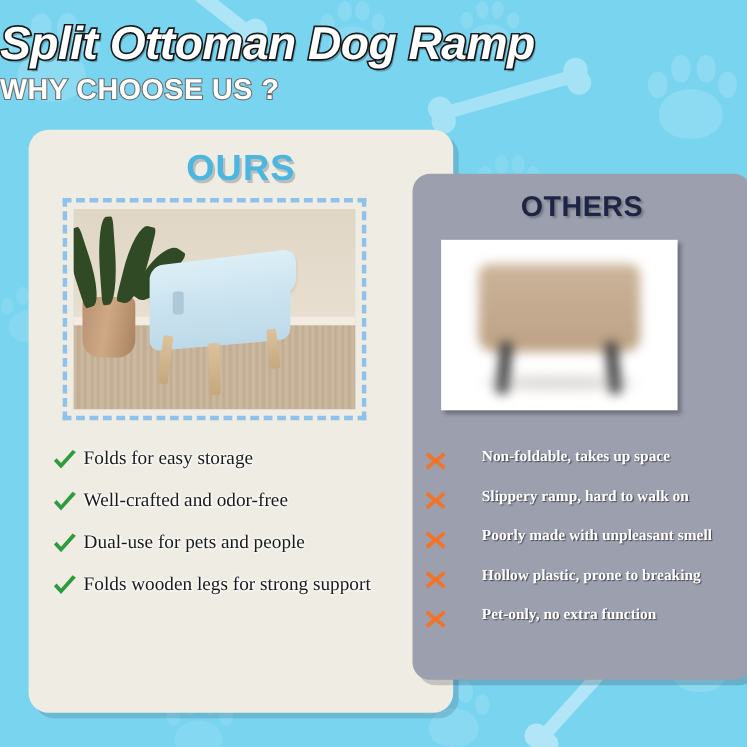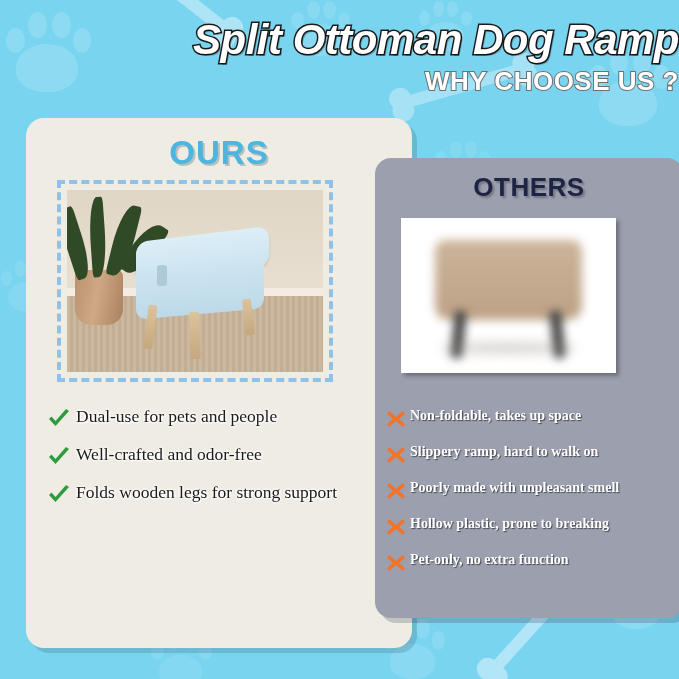--- a/index.html
+++ b/index.html
@@ -26,21 +26,21 @@
     position:absolute;background:#9fe2f6;border-radius:50%;
   }
   .bone{
     position:absolute;background:#bfeaf9;border-radius:6px;
   }
   .bone .knob{
     position:absolute;width:22px;height:22px;border-radius:50%;background:#bfeaf9;
   }
 
   
-  .header{position:absolute;left:0;top:0;width:679px;text-align:right;}
+  .header{position:absolute;left:0;top:0;width:679px;text-align:left;}
   .title{
     margin:0;padding-top:16px;
     font-size:42px;font-weight:bold;font-style:italic;
     letter-spacing:-0.5px;
     color:#ffffff;
     -webkit-text-stroke:3px #1b1b1b;
     paint-order:stroke fill;
     text-shadow:2px 2px 0 rgba(0,0,0,.25);
     white-space:nowrap;
   }
@@ -142,21 +142,21 @@
   .check{
     flex:0 0 auto;width:26px;height:22px;margin-right:4px;margin-top:2px;
   }
   .txt-ours{
     font-family:"Liberation Serif", serif;
     font-size:17.5px;color:#1a1a1a;line-height:1.18;
     text-shadow:0 0 3px #fff,0 0 3px #fff,0 0 3px #fff,1px 1px 2px #fff;
   }
 
   .list-others{position:absolute;left:10px;top:250px;width:268px;}
-  .row-others{display:flex;align-items:flex-start;margin-bottom:15px;}
+  .row-others{display:flex;align-items:flex-start;margin-bottom:15px;gap:28px;}
   .xmark{flex:0 0 auto;width:22px;height:20px;margin-right:3px;margin-top:1px;}
   .txt-others{
     font-family:"Liberation Serif", serif;
     font-size:14px;color:#ffffff;line-height:1.15;font-weight:bold;
     text-shadow:1px 1px 1px rgba(0,0,0,.55);
   }
 </style>
 </head>
 <body>
 
@@ -288,29 +288,37 @@
       </div>
     </div>
 
     <div class="list-ours">
       <div class="row-ours">
         <span class="check">
           <svg viewBox="0 0 26 22" width="26" height="22">
               <path d="M3 11 L9.5 18 L23 3 L20 1 L9.5 13 L5.5 8.5 Z" fill="#2e9b3e"></path>
             </svg>
         </span>
-        <span class="txt-ours">Dual-use for pets and people</span>
+        <span class="txt-ours">Folds for easy storage</span>
       </div>
       <div class="row-ours">
         <span class="check">
           <svg viewBox="0 0 26 22" width="26" height="22">
               <path d="M3 11 L9.5 18 L23 3 L20 1 L9.5 13 L5.5 8.5 Z" fill="#2e9b3e"></path>
             </svg>
         </span>
         <span class="txt-ours">Well-crafted and odor-free</span>
+      </div>
+      <div class="row-ours">
+        <span class="check">
+          <svg viewBox="0 0 26 22" width="26" height="22">
+              <path d="M3 11 L9.5 18 L23 3 L20 1 L9.5 13 L5.5 8.5 Z" fill="#2e9b3e"></path>
+            </svg>
+        </span>
+        <span class="txt-ours">Dual-use for pets and people</span>
       </div>
       <div class="row-ours">
         <span class="check">
           <svg viewBox="0 0 26 22" width="26" height="22">
               <path d="M3 11 L9.5 18 L23 3 L20 1 L9.5 13 L5.5 8.5 Z" fill="#2e9b3e"></path>
             </svg>
         </span>
         <span class="txt-ours">Folds wooden legs for strong support</span>
       </div>
     </div>

